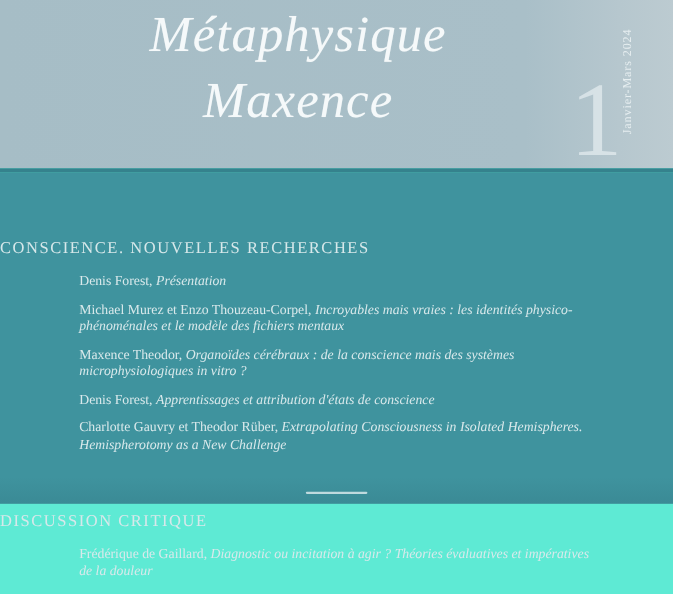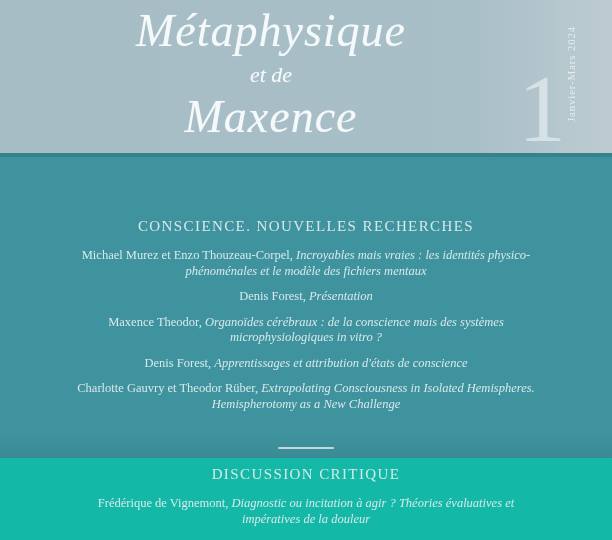--- a/index.html
+++ b/index.html
@@ -6,21 +6,21 @@
     margin: 0;
     padding: 0;
     background: #222;
     font-family: "Liberation Serif", serif;
   }
   .cover {
     position: relative;
     width: 612px;
     height: 540px;
     overflow: hidden;
-    background: #14b8a6;
+    background: #5eead4;
   }
   
   .masthead {
     position: relative;
     height: 153px;
     background: linear-gradient(to right, #a6bdc6 0%, #a9bfc8 78%, #b6c7ce 92%, #bccbd1 100%);
     border-bottom: 4px solid #35828d;
     box-sizing: content-box;
   }
   .title-block {
@@ -63,21 +63,21 @@
     letter-spacing: 0.8px;
     color: #e6eef0;
     white-space: nowrap;
   }
   
   .toc {
     position: relative;
     height: 301px;
     background: linear-gradient(#3f939e 0%, #3f939e 92%, #3a8a95 100%);
     color: #d9e9eb;
-    text-align: center;
+    text-align: left;
   }
   .toc-inner {
     padding-top: 61px;
   }
   .section-heading {
     margin: 0 0 13px 0;
     font-size: 15px;
     font-weight: normal;
     letter-spacing: 1.4px;
     color: #d7e8ea;
@@ -100,39 +100,38 @@
   .section2 .section-heading { }
 </style>
 </head>
 <body>
 
 <div class="cover">
 
   <header class="masthead">
     <div class="title-block">
       <div class="title-main first">Métaphysique</div>
-      <div class="title-mid">et de</div>
       <div class="title-main">Maxence</div>
     </div>
     <div class="issue-number">1</div>
     <div class="issue-date">Janvier-Mars 2024</div>
   </header>
 
   <main class="toc">
     <div class="toc-inner">
 
       <section class="section1">
         <h2 class="section-heading">CONSCIENCE. NOUVELLES RECHERCHES</h2>
 
         <p class="toc-item">
-          <span class="authors">Michael Murez et Enzo Thouzeau-Corpel, </span><span class="work-title">Incroyables mais vraies : les identités physico-phénoménales et le modèle des fichiers mentaux</span>
+          <span class="authors">Denis Forest, </span><span class="work-title">Présentation</span>
         </p>
 
         <p class="toc-item">
-          <span class="authors">Denis Forest, </span><span class="work-title">Présentation</span>
+          <span class="authors">Michael Murez et Enzo Thouzeau-Corpel, </span><span class="work-title">Incroyables mais vraies : les identités physico-phénoménales et le modèle des fichiers mentaux</span>
         </p>
 
         <p class="toc-item">
           <span class="authors">Maxence Theodor, </span><span class="work-title">Organoïdes cérébraux : de la conscience mais des systèmes microphysiologiques in vitro ?</span>
         </p>
 
         <p class="toc-item">
           <span class="authors">Denis Forest, </span><span class="work-title">Apprentissages et attribution d'états de conscience</span>
         </p>
 
@@ -140,20 +139,20 @@
           <span class="authors">Charlotte Gauvry et Theodor Rüber, </span><span class="work-title">Extrapolating Consciousness in Isolated Hemispheres. Hemispherotomy as a New Challenge</span>
         </p>
       </section>
 
       <div class="divider"></div>
 
       <section class="section2">
         <h2 class="section-heading">DISCUSSION CRITIQUE</h2>
 
         <p class="toc-item">
-          <span class="authors">Frédérique de Vignemont, </span><span class="work-title">Diagnostic ou incitation à agir ? Théories évaluatives et impératives de la douleur</span>
+          <span class="authors">Frédérique de Gaillard, </span><span class="work-title">Diagnostic ou incitation à agir ? Théories évaluatives et impératives de la douleur</span>
         </p>
       </section>
 
     </div>
   </main>
 
 </div>
 
 </body></html>

